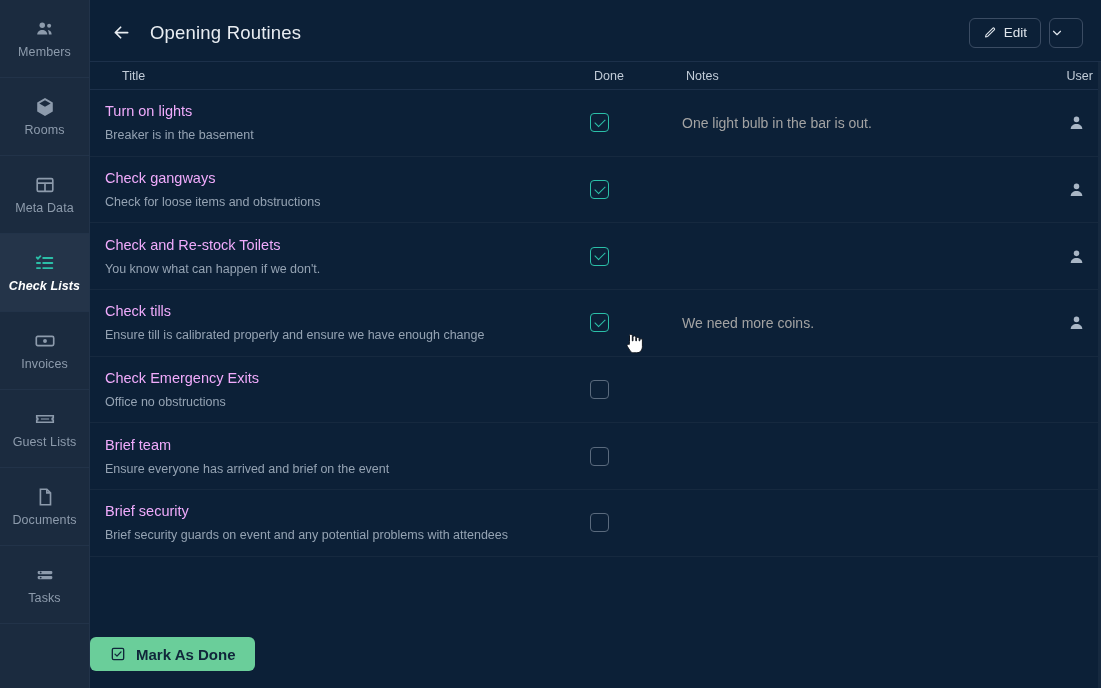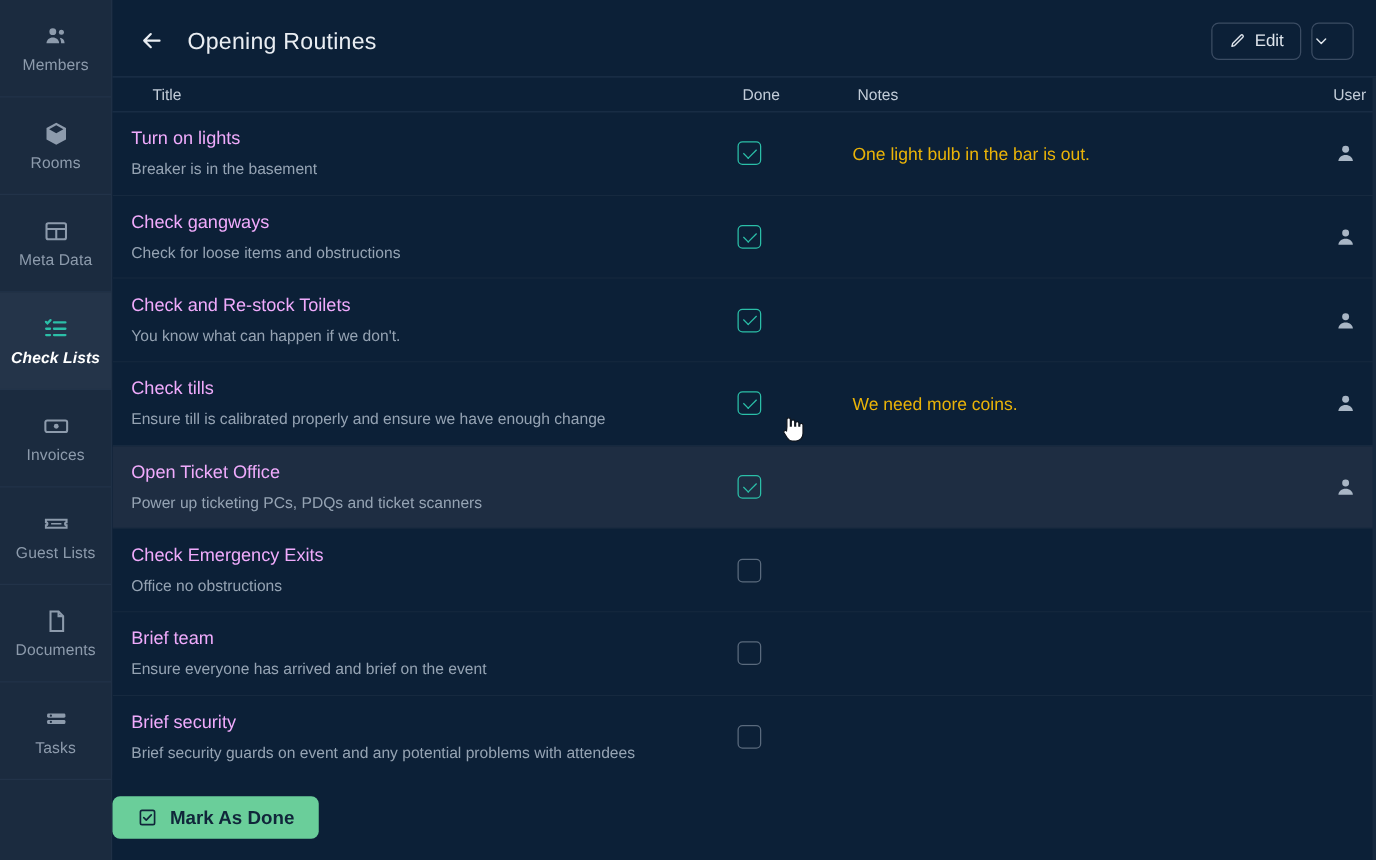--- a/index.html
+++ b/index.html
@@ -94,21 +94,21 @@
     display: flex; align-items: center;
     height: 66.7px;
     border-bottom: 1px solid #16293f;
     background: #0c2037;
   }
   .row.highlight { background: #1e2d42; }
   .cell-title { width: 500px; padding-left: 15px; display: flex; flex-direction: column; gap: 9px; }
   .r-title { font-size: 14.5px; color: #f0abfc; }
   .r-sub   { font-size: 12.5px; color: #95a3b3; }
   .cell-done { width: 92px; display: flex; align-items: center; }
-  .cell-notes { flex: 1; font-size: 14px; color: #eab308; }
+  .cell-notes { flex: 1; font-size: 14px; color: #a3a3a3; }
   .cell-user { width: 72px; display: flex; justify-content: flex-end; padding-right: 16px; }
 
   .chk {
     width: 19px; height: 19px; border-radius: 4px;
     border: 1.5px solid #5a6a7d; background: transparent;
     display: flex; align-items: center; justify-content: center;
     cursor: pointer; position: relative;
   }
   .chk.on { border-color: #2bbfa8; }
   .chk.on::after {
@@ -338,38 +338,20 @@
           <div class="cell-notes">We need more coins.</div>
           <div class="cell-user">
             <span class="user-ico">
               <svg viewBox="0 0 24 24" fill="currentColor">
                 <circle cx="12" cy="7.6" r="3.9"></circle>
                 <path d="M3.8 21c0-4.1 3.7-7 8.2-7s8.2 2.9 8.2 7z"></path>
               </svg>
             </span>
           </div>
         </div>
-        <div class="row highlight">
-          <div class="cell-title">
-            <span class="r-title">Open Ticket Office</span>
-            <span class="r-sub">Power up ticketing PCs, PDQs and ticket scanners</span>
-          </div>
-          <div class="cell-done">
-            <div class="chk on"></div>
-          </div>
-          <div class="cell-notes"></div>
-          <div class="cell-user">
-            <span class="user-ico">
-              <svg viewBox="0 0 24 24" fill="currentColor">
-                <circle cx="12" cy="7.6" r="3.9"></circle>
-                <path d="M3.8 21c0-4.1 3.7-7 8.2-7s8.2 2.9 8.2 7z"></path>
-              </svg>
-            </span>
-          </div>
-        </div>
         <div class="row">
           <div class="cell-title">
             <span class="r-title">Check Emergency Exits</span>
             <span class="r-sub">Office no obstructions</span>
           </div>
           <div class="cell-done">
             <div class="chk"></div>
           </div>
           <div class="cell-notes"></div>
           <div class="cell-user"></div>

